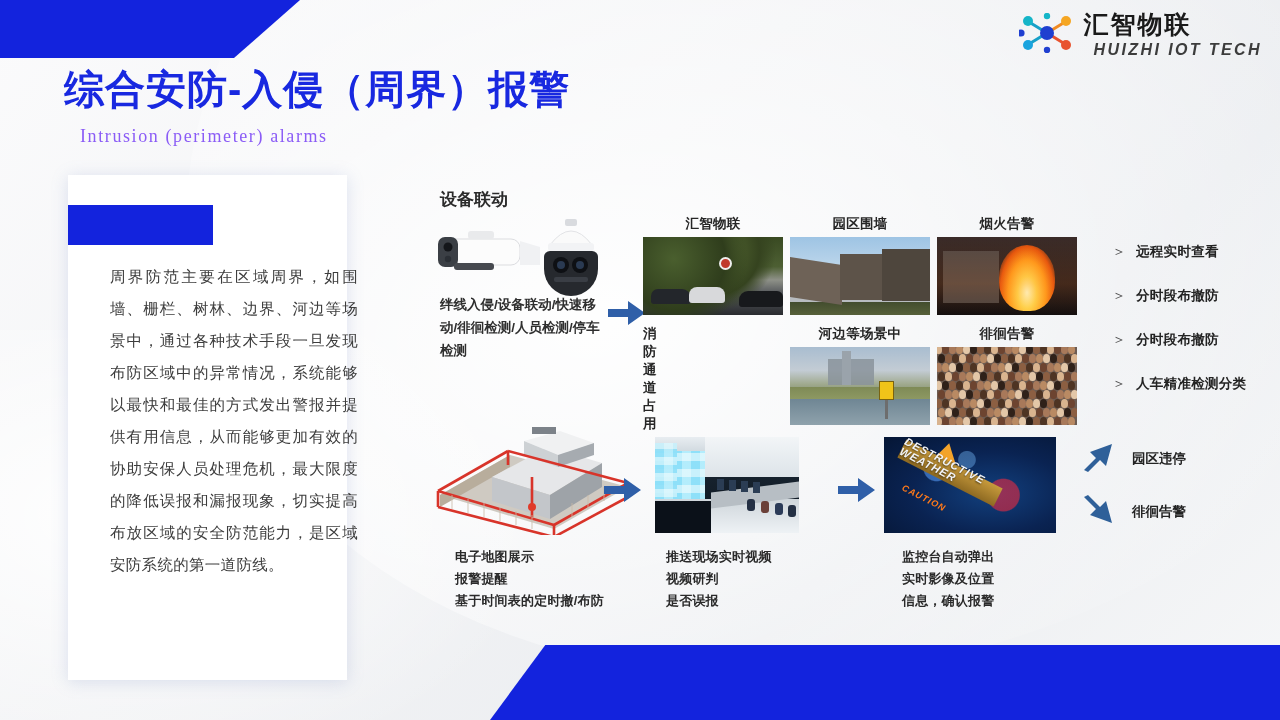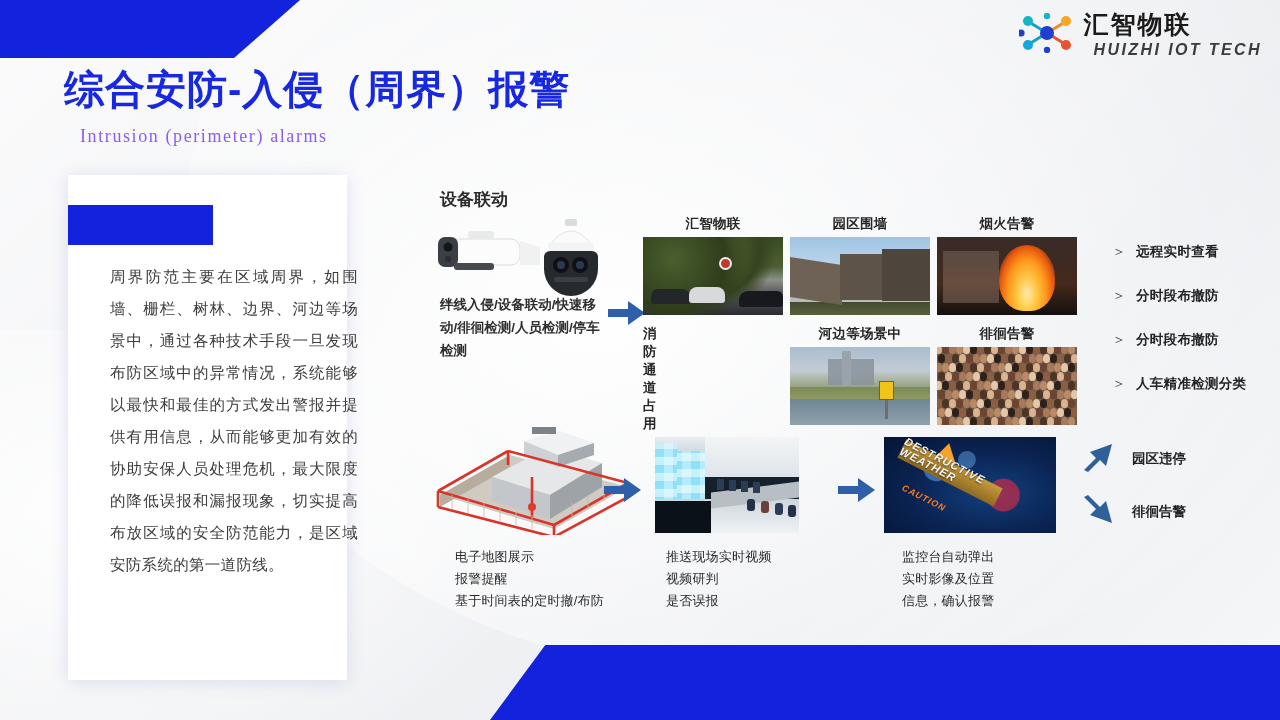--- a/index.html
+++ b/index.html
@@ -157,21 +157,21 @@
     background:linear-gradient(#c79a3c,#8e6a22);transform:rotate(27deg);}
   .dwmon .dw{position:absolute;left:14px;top:18px;transform:rotate(27deg);
     color:#f2f4f8;font-size:11px;font-weight:bold;font-style:italic;line-height:11px;
     letter-spacing:1px;text-align:left;text-shadow:0 1px 2px rgba(0,0,0,.6);}
   .dwmon .caution{position:absolute;left:16px;top:56px;transform:rotate(27deg);
     color:#ff7a1a;font-size:9px;font-weight:bold;font-style:italic;letter-spacing:1px;}
   .dwmon .tri{position:absolute;left:52px;top:6px;width:0;height:0;
     border-left:11px solid transparent;border-right:11px solid transparent;
     border-bottom:18px solid #f3a32a;transform:rotate(14deg);}
 
-  .cap{position:absolute;font-size:13px;line-height:22px;color:#2a2a2a;font-weight:normal;letter-spacing:.2px;}
+  .cap{position:absolute;font-size:13px;line-height:22px;color:#2a2a2a;font-weight:bold;letter-spacing:.2px;}
   .cap1{left:455px;top:546px;}
   .cap2{left:666px;top:546px;}
   .cap3{left:902px;top:546px;}
 
   .outcome{position:absolute;display:flex;align-items:center;gap:16px;}
   .o1{left:1082px;top:442px;}
   .o2{left:1082px;top:495px;}
   .otxt{font-size:13.5px;color:#232323;font-weight:bold;}
 </style>
 </head>

